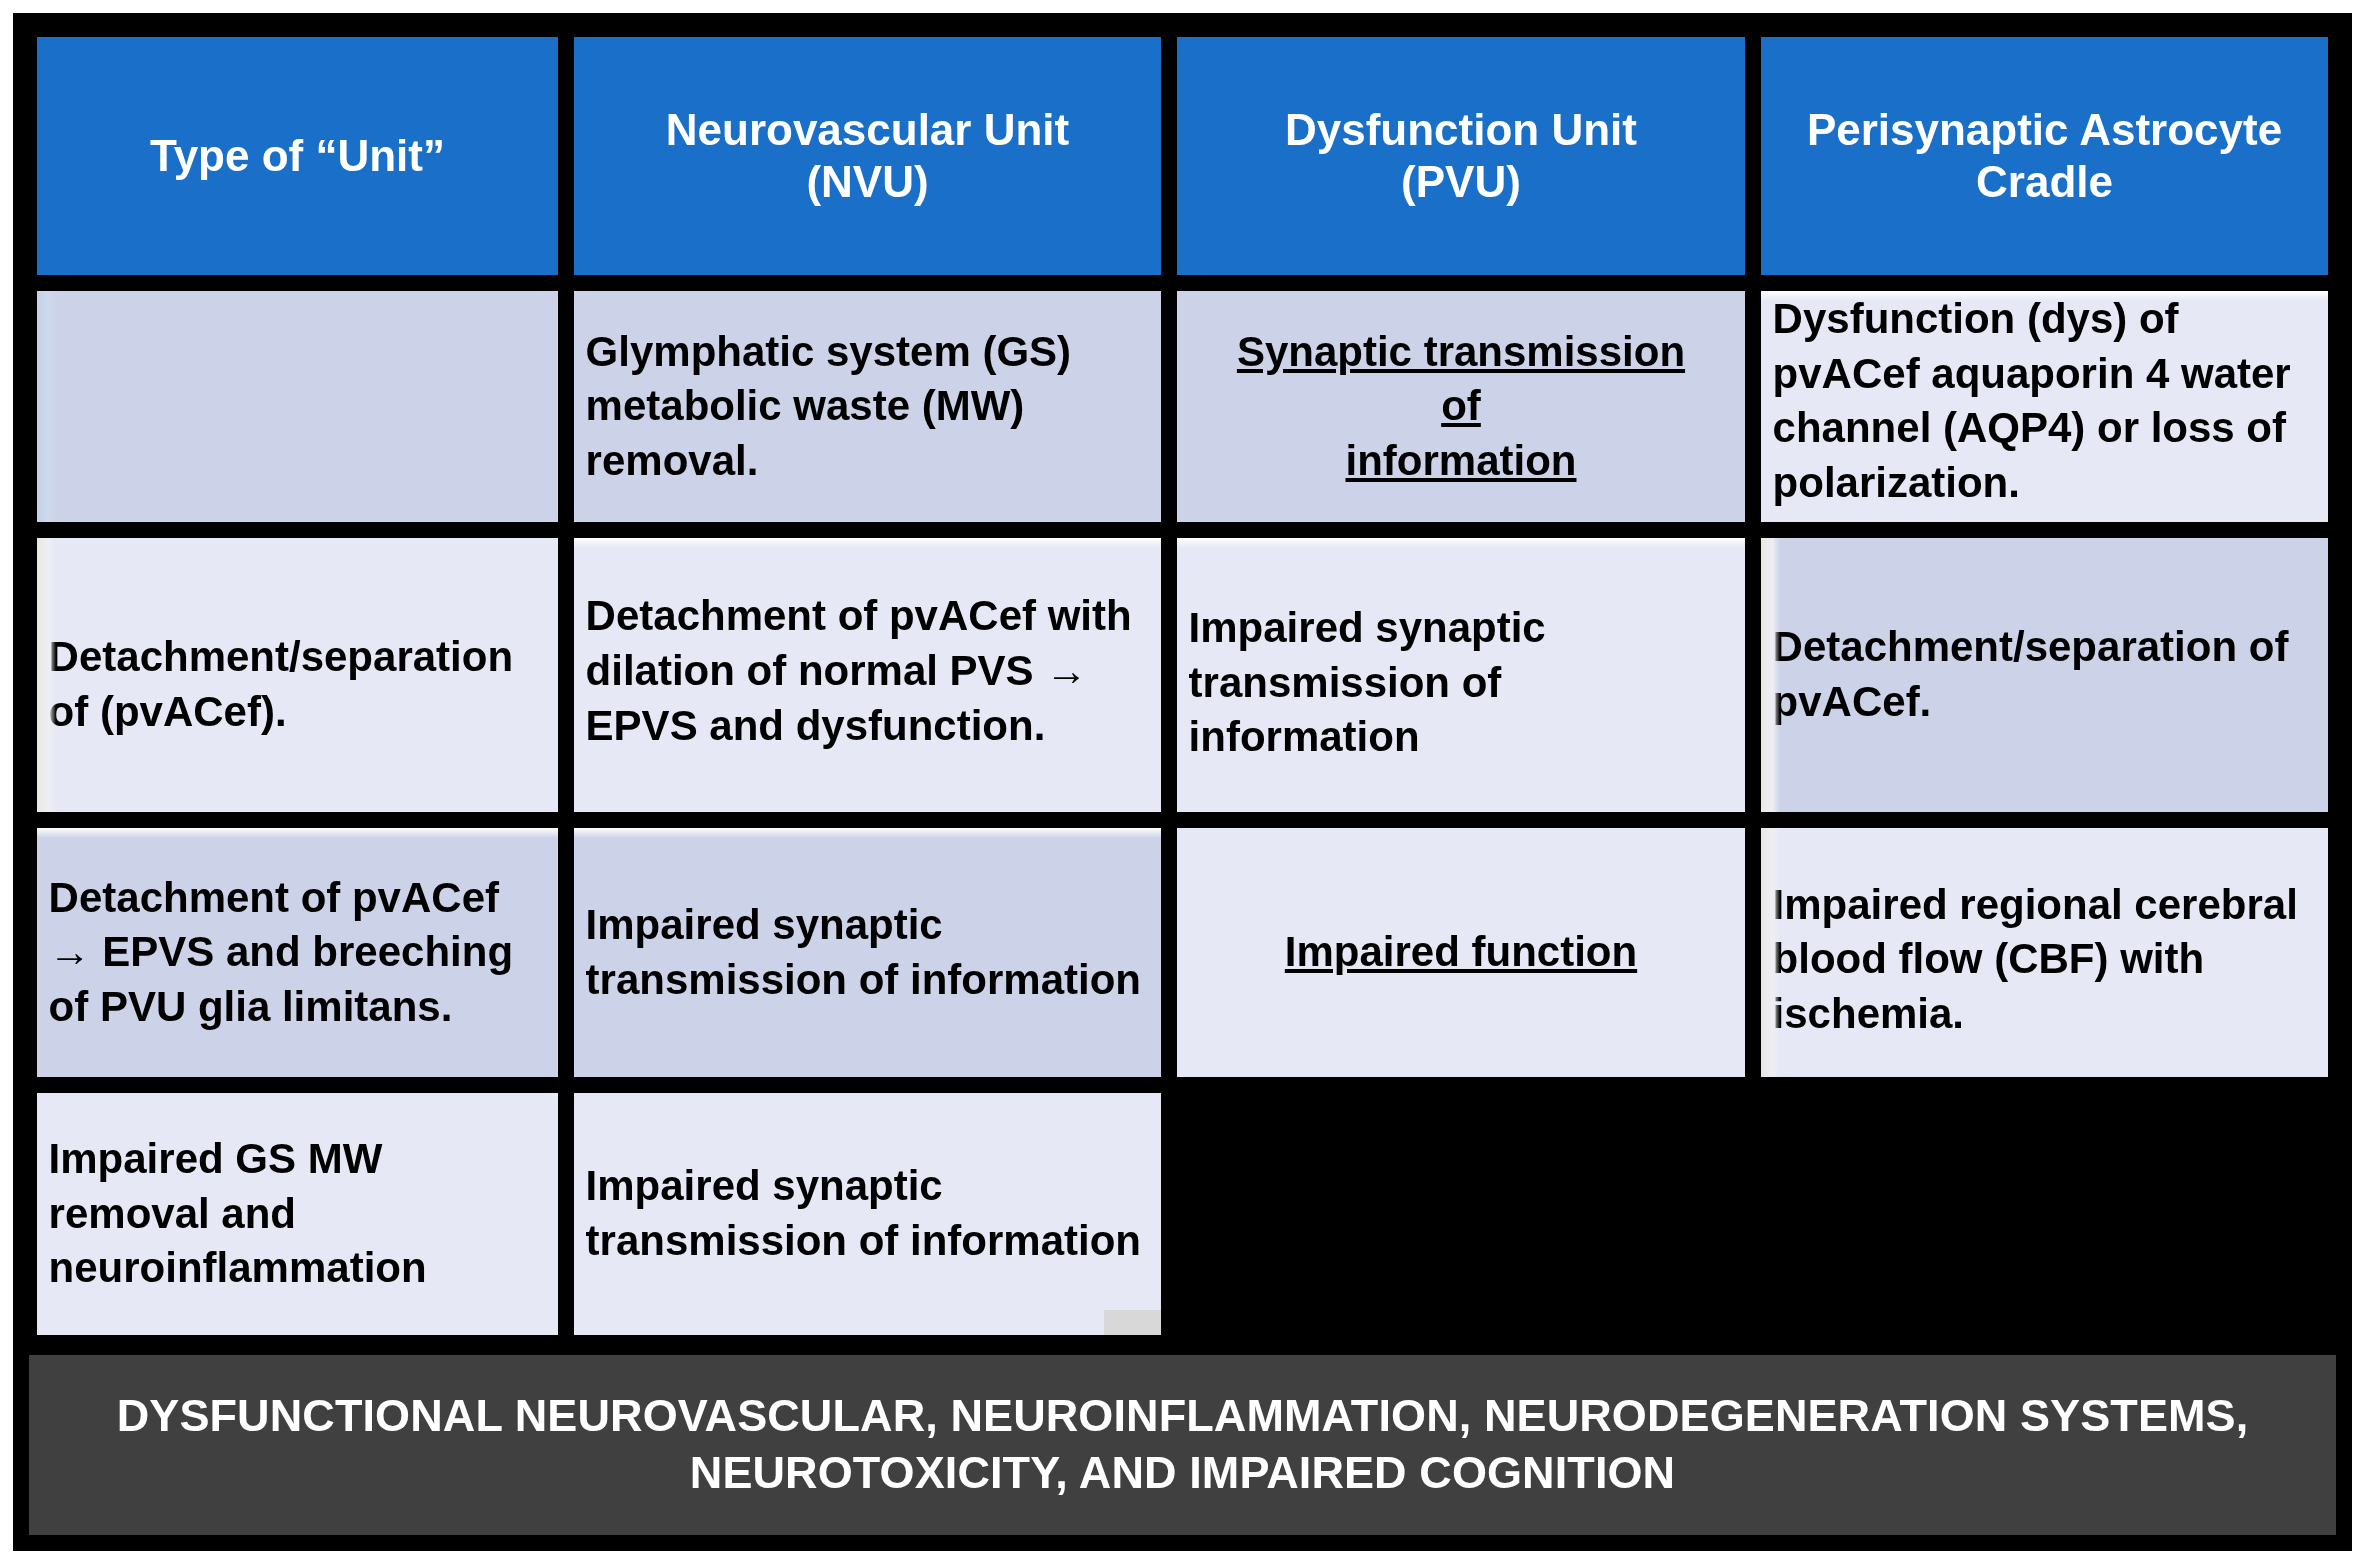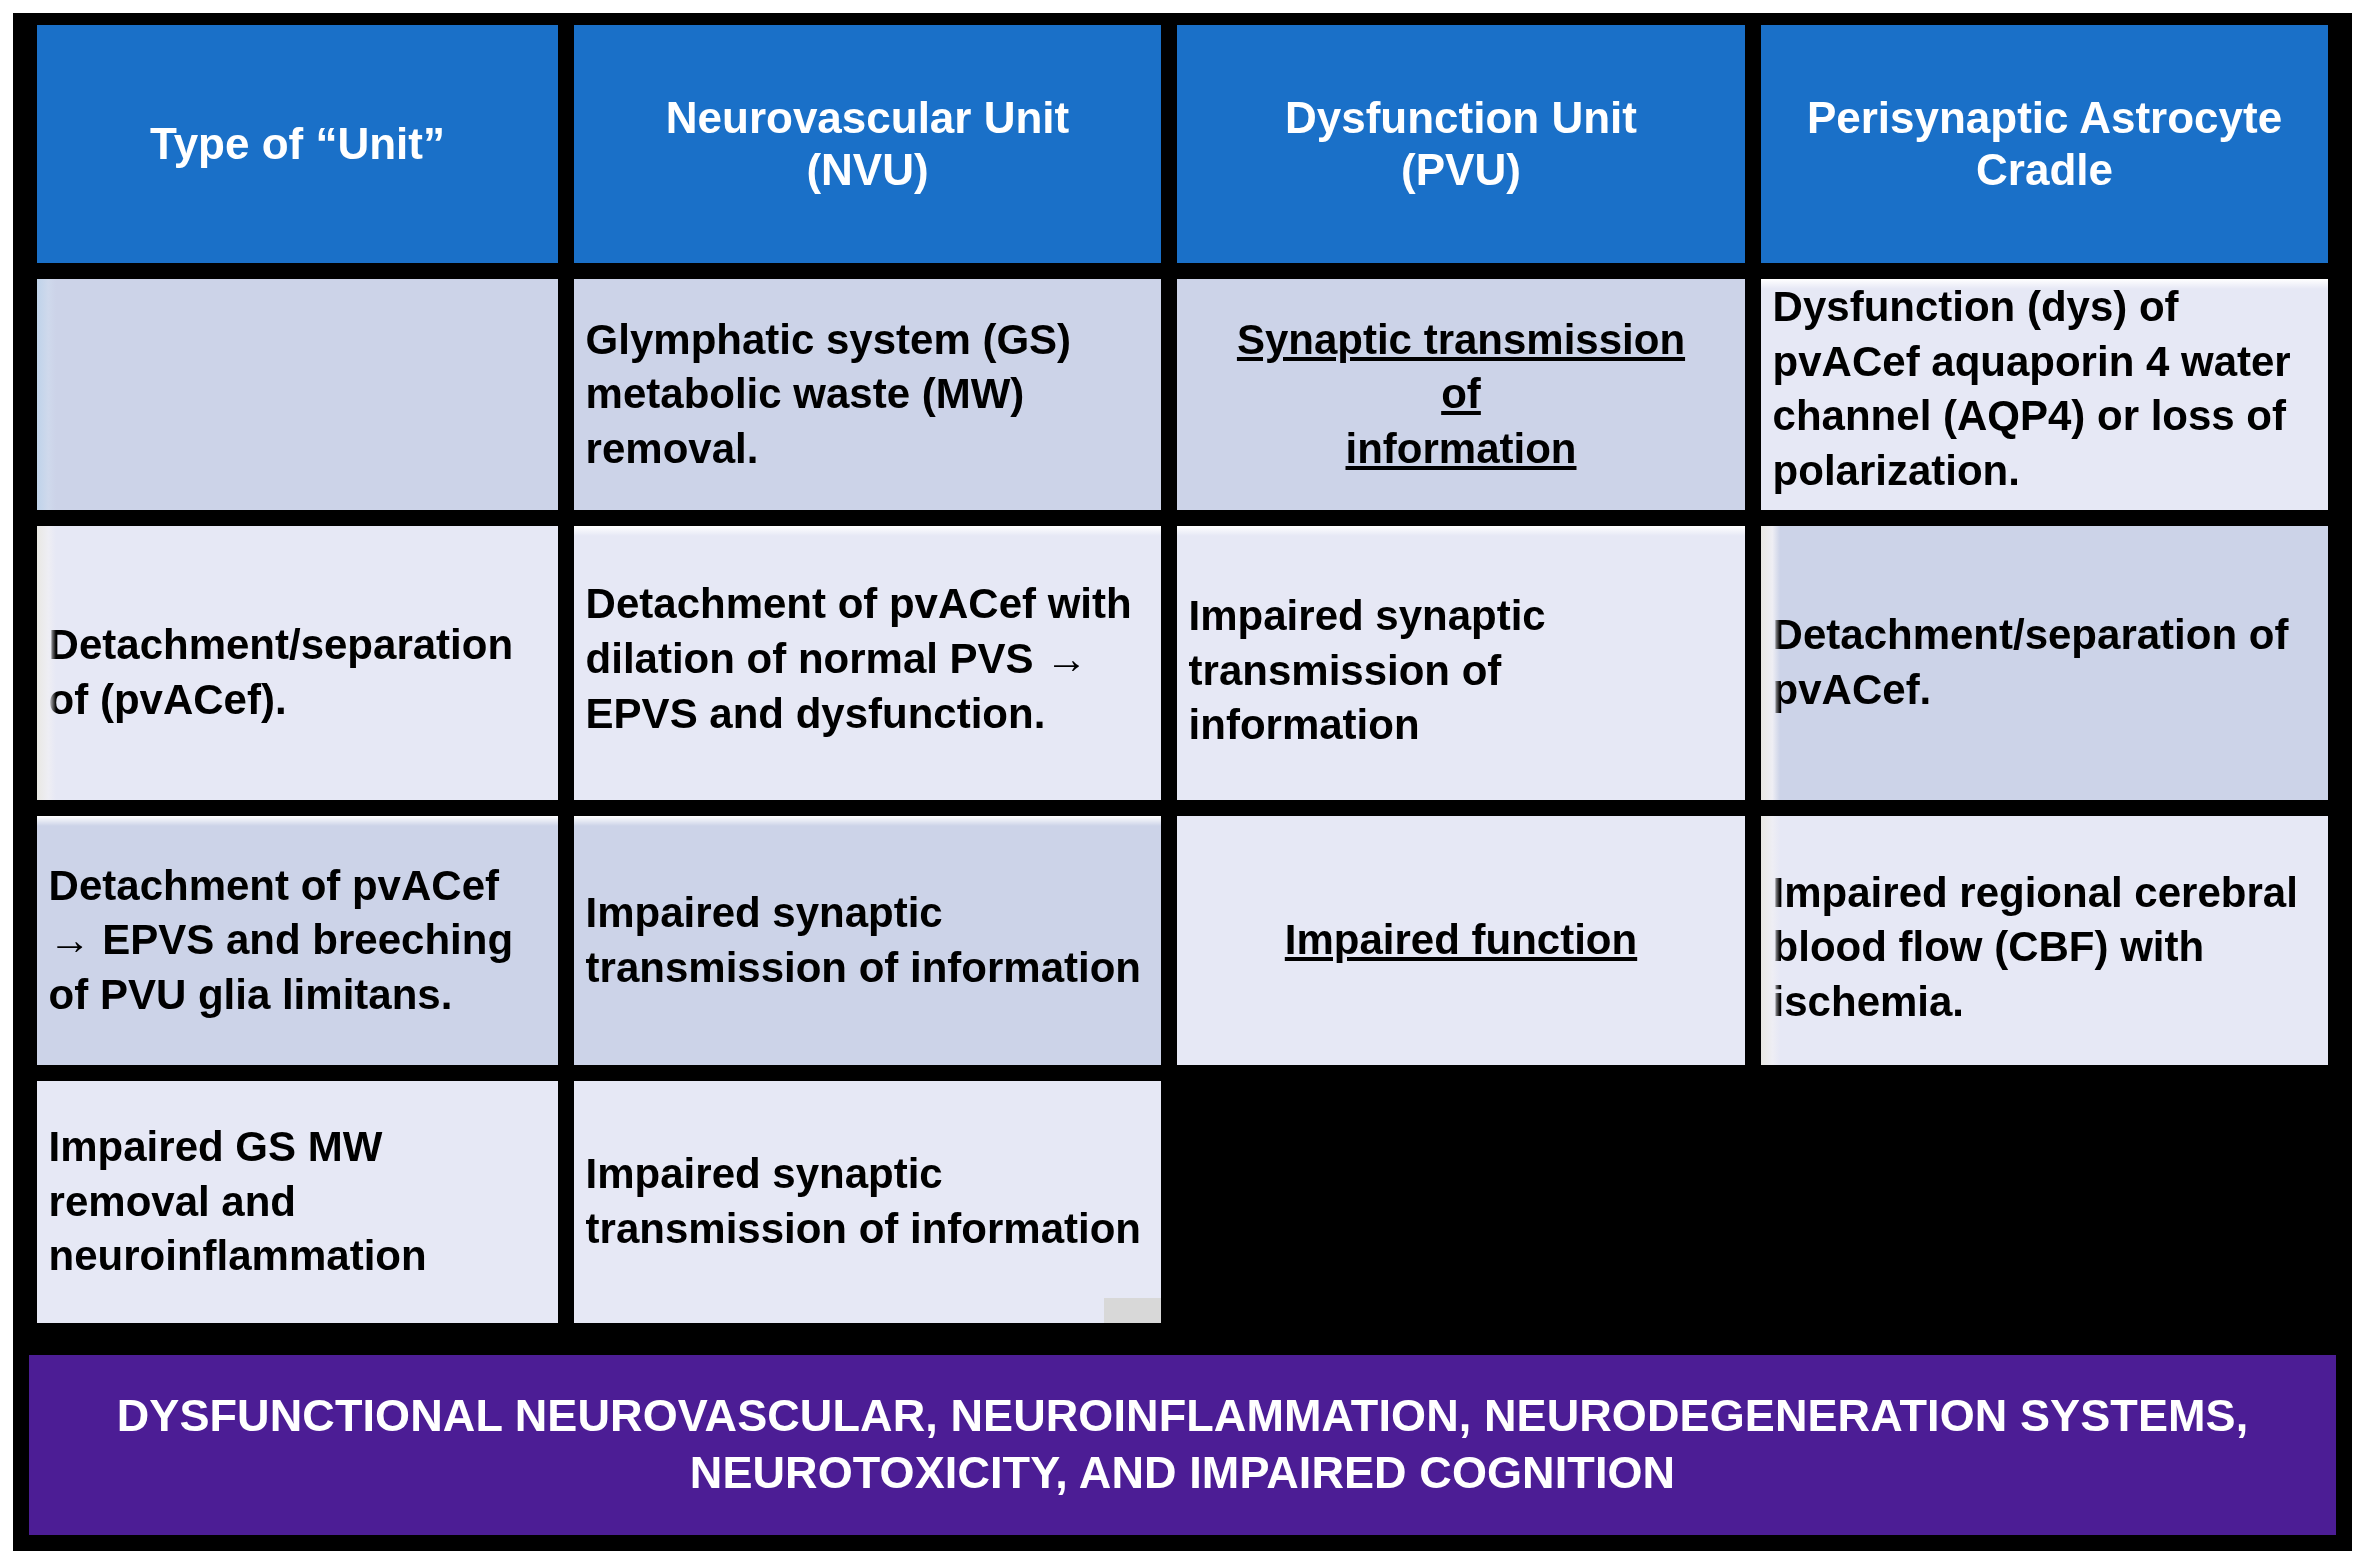--- a/index.html
+++ b/index.html
@@ -24,21 +24,21 @@
     background: #000000;
     box-sizing: border-box;
     display: flex;
     flex-direction: column;
   }
 
   
   .grid {
     position: absolute;
     left: 16px;
-    top: 4px;
+    top: 16px;
     width: 2307px;
     height: 1314px;
     display: grid;
     grid-template-columns: 537px 603px 584px 583px;
     grid-template-rows: 254px 247px 290px 265px 258px;
     gap: 0;
   }
 
   .cell {
     position: relative;
@@ -107,21 +107,21 @@
     pointer-events: none;
   }
 
   
   #footer-banner {
     position: absolute;
     left: 16px;
     top: 1342px;
     width: 2307px;
     height: 180px;
-    background: #4c1d95;
+    background: #404040;
     display: flex;
     align-items: center;
     justify-content: center;
     box-sizing: border-box;
     padding: 0 14.5px;
   }
   #footer-banner .banner-text {
     color: #ffffff;
     font-weight: bold;
     font-size: 45px;

